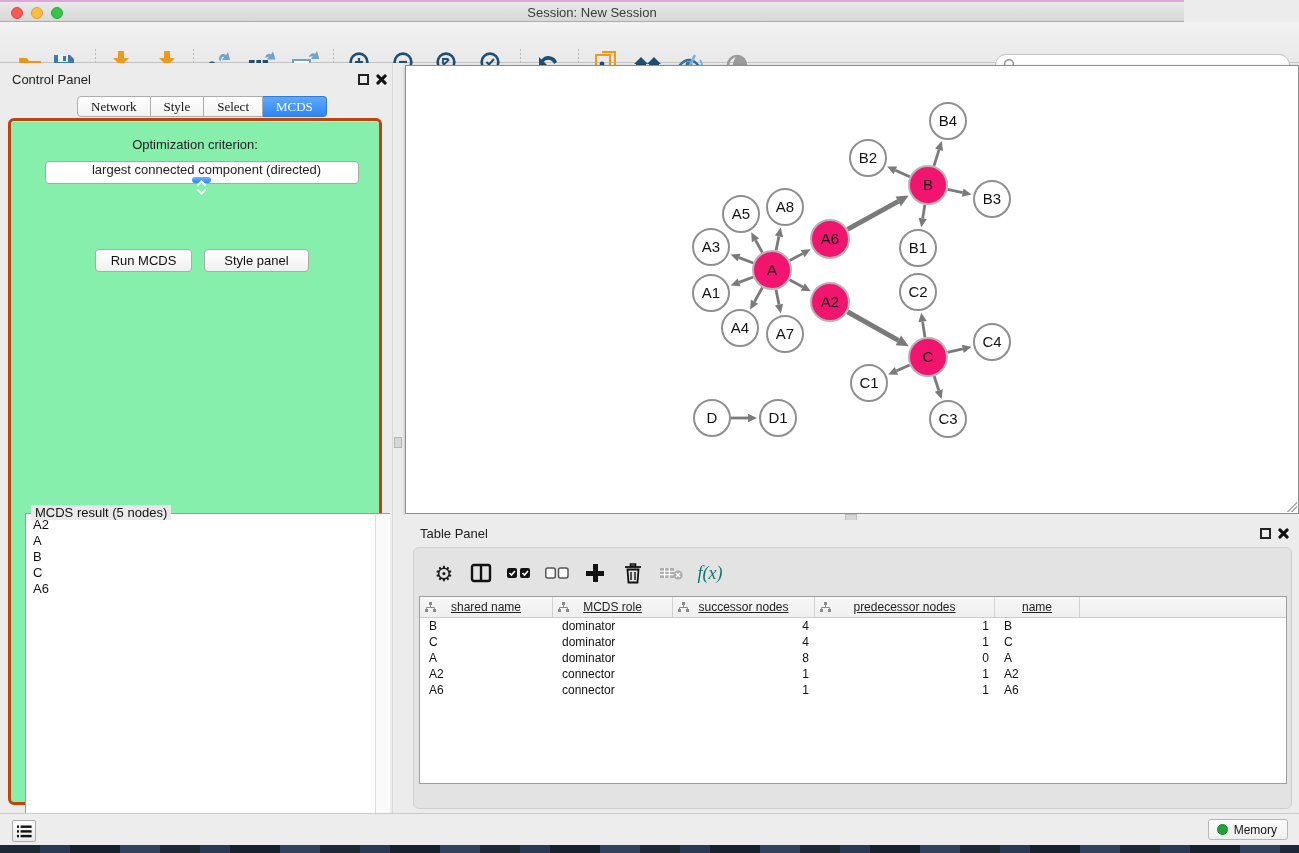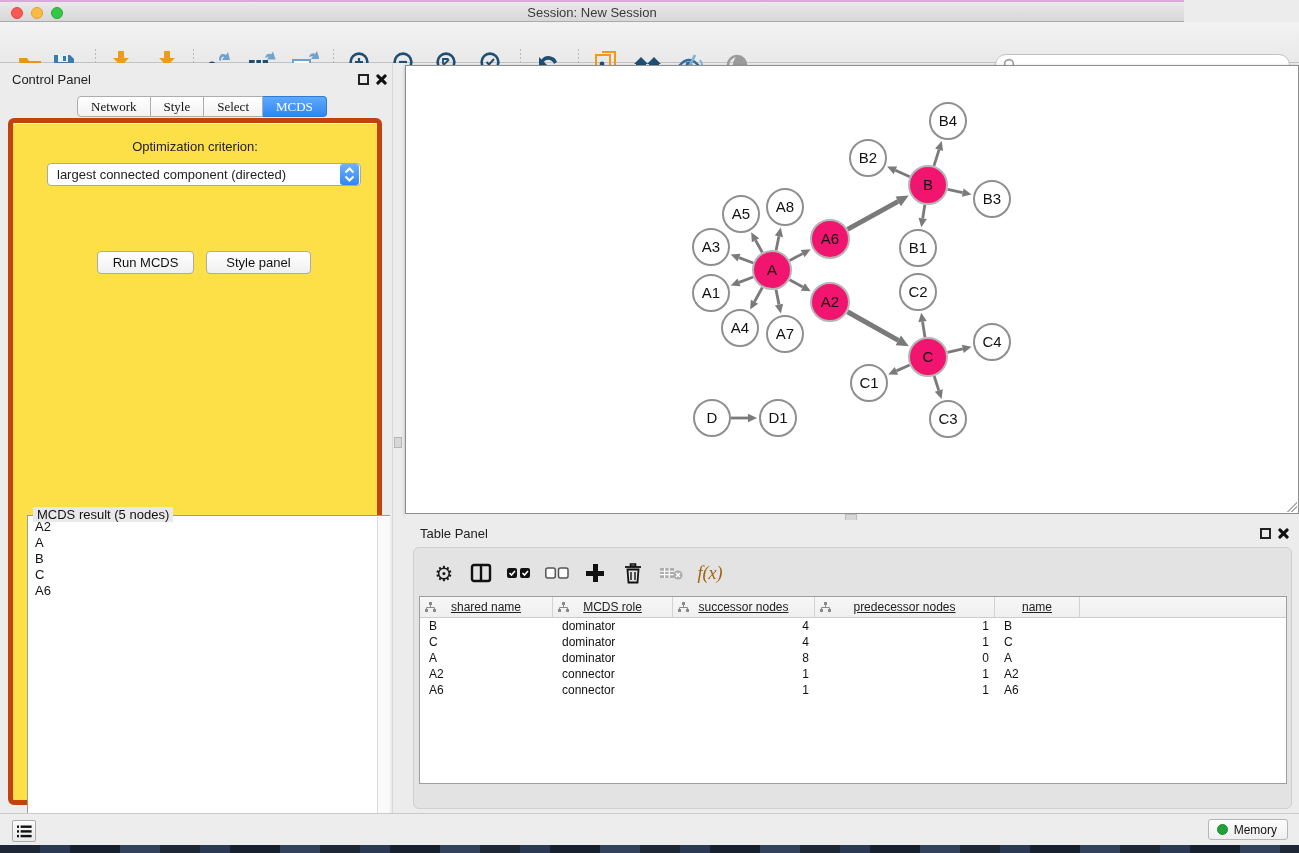--- a/index.html
+++ b/index.html
@@ -36,25 +36,25 @@
   .close-btn::before { transform:rotate(45deg); }
   .close-btn::after { transform:rotate(-45deg); }
 
   .seg-tabs { position:absolute; display:flex;font-family:Liberation Serif, serif; }
   .seg-tab { height:21px; line-height:19px; padding:0 13px; background:linear-gradient(#FFFFFF,#F2F2F2);
     border:1px solid #ADADAD; border-left:none; font-size:13px; color:#111; text-align:center; cursor:default; }
   .seg-tab:first-child { border-left:1px solid #ADADAD; border-radius:4px 0 0 4px; }
   .seg-tab:last-child { border-radius:0 4px 4px 0; }
   .seg-tab.active { background:linear-gradient(#5FA9FC,#2E86F4); color:#fff; border-color:#2E7CD6; }
 
-  .cp-content { position:absolute; left:8px; top:55px; width:374px; height:687px; background:#fde047;
-    border:5px solid #c2410c; border-radius:6px; box-shadow:inset 0 1px 0 #F6F6F6; }
+  .cp-content { position:absolute; left:8px; top:55px; width:374px; height:687px; background:#86efac;
+    border:3px solid #c2410c; border-radius:6px; box-shadow:inset 0 1px 0 #F6F6F6; }
   .opt-label { position:absolute; left:0; right:0; top:16px; text-align:center; font-size:13px; }
   .dropdown { position:absolute; left:34px; top:40px; width:314px; height:23px; background:#fff;
-    border:1px solid #A8A8A8; border-radius:4px; display:flex; align-items:center; }
+    border:1px solid #A8A8A8; border-radius:4px; display:flex; align-items:center;flex-direction:column; }
   .dropdown .val { flex:1; padding-left:9px; font-size:13px; white-space:nowrap; }
   .dd-stepper { width:19px; height:21px; border-radius:3px; margin-right:1px;
     background:linear-gradient(#6FB1FC,#2E86F4); position:relative; }
   .dd-stepper svg { position:absolute; left:3px; top:3px; }
   .btn { position:absolute; height:23px; background:linear-gradient(#FFFFFF,#F0F0F0); border:1px solid #ABABAB;
     border-radius:4px; font-size:13px; text-align:center; line-height:21px; color:#111; }
 
   .groupbox { position:absolute; left:14px; top:392px; width:367px; height:340px; background:#fff; border:1px solid #9B9B9B; }
   .groupbox-legend { position:absolute; left:5px; top:-9px; background:#E9E9E9; padding:0 4px; font-size:13px; color:#111; }
   .result-list { position:absolute; left:1px; top:3px; bottom:1px; right:17px; overflow:hidden; }
@@ -84,21 +84,21 @@
 
   
   .table-panel { position:absolute; left:405px; top:520px; width:894px; height:293px; background:#ECECEC; }
   .tp-inner { position:absolute; left:8px; top:27px; width:879px; height:262px; background:#E3E3E3;
     border:1px solid #CFCFCF; border-radius:6px; }
   .tp-toolbar-icon { position:absolute; top:10px; width:30px; height:30px; display:flex; align-items:center; justify-content:center; }
   .gear-glyph { font-size:21px; color:#1a1a1a; line-height:1; }
   .plus-glyph { position:relative; width:18px; height:18px; }
   .plus-glyph::before { content:""; position:absolute; left:0; top:7px; width:18px; height:5px; background:#111; }
   .plus-glyph::after { content:""; position:absolute; left:7px; top:0; width:5px; height:18px; background:#111; }
-  .fx-label { font-family:"Liberation Serif","DejaVu Serif",serif; font-style:italic; font-size:18px; color:#a16207; }
+  .fx-label { font-family:"Liberation Serif","DejaVu Serif",serif; font-style:italic; font-size:18px; color:#0f766e; }
 
   .data-table { position:absolute; left:5px; top:48px; width:868px; height:188px; background:#fff; border:1px solid #9E9E9E; overflow:hidden; }
   .dt-header { display:flex; height:21px; background:linear-gradient(#F7F7F7,#EFEFEF); border-bottom:1px solid #CDCDCD;text-decoration:underline; }
   .dt-hcell { position:relative; border-right:1px solid #D2D2D2; display:flex; align-items:center; justify-content:center;
     font-size:12px; color:#222; }
   .dt-hcell .tree-ic { position:absolute; left:5px; top:5px; }
   .dt-row { display:flex; height:16px; }
   .dt-cell { font-size:12px; color:#111; line-height:16px; white-space:nowrap; overflow:hidden; }
   .dt-cell.l { text-align:left; padding-left:9px; }
   .dt-cell.r { text-align:right; padding-right:6px; }

